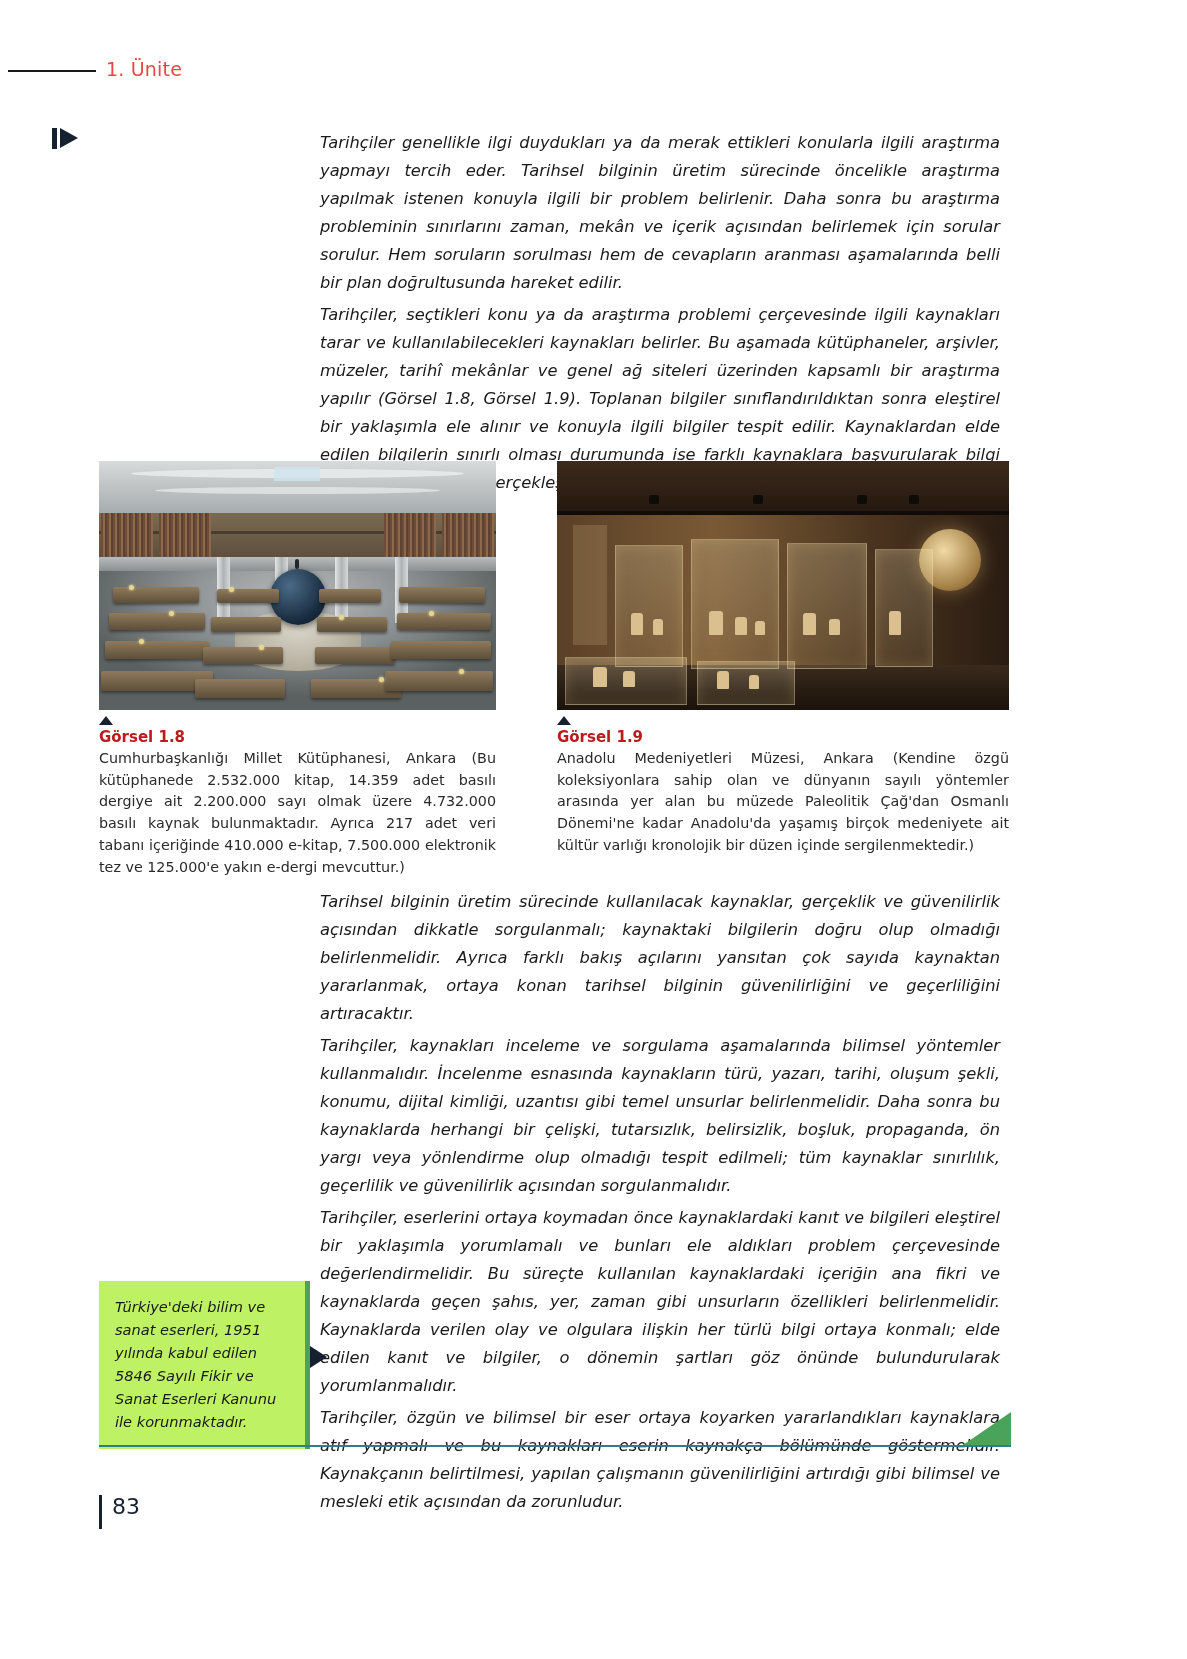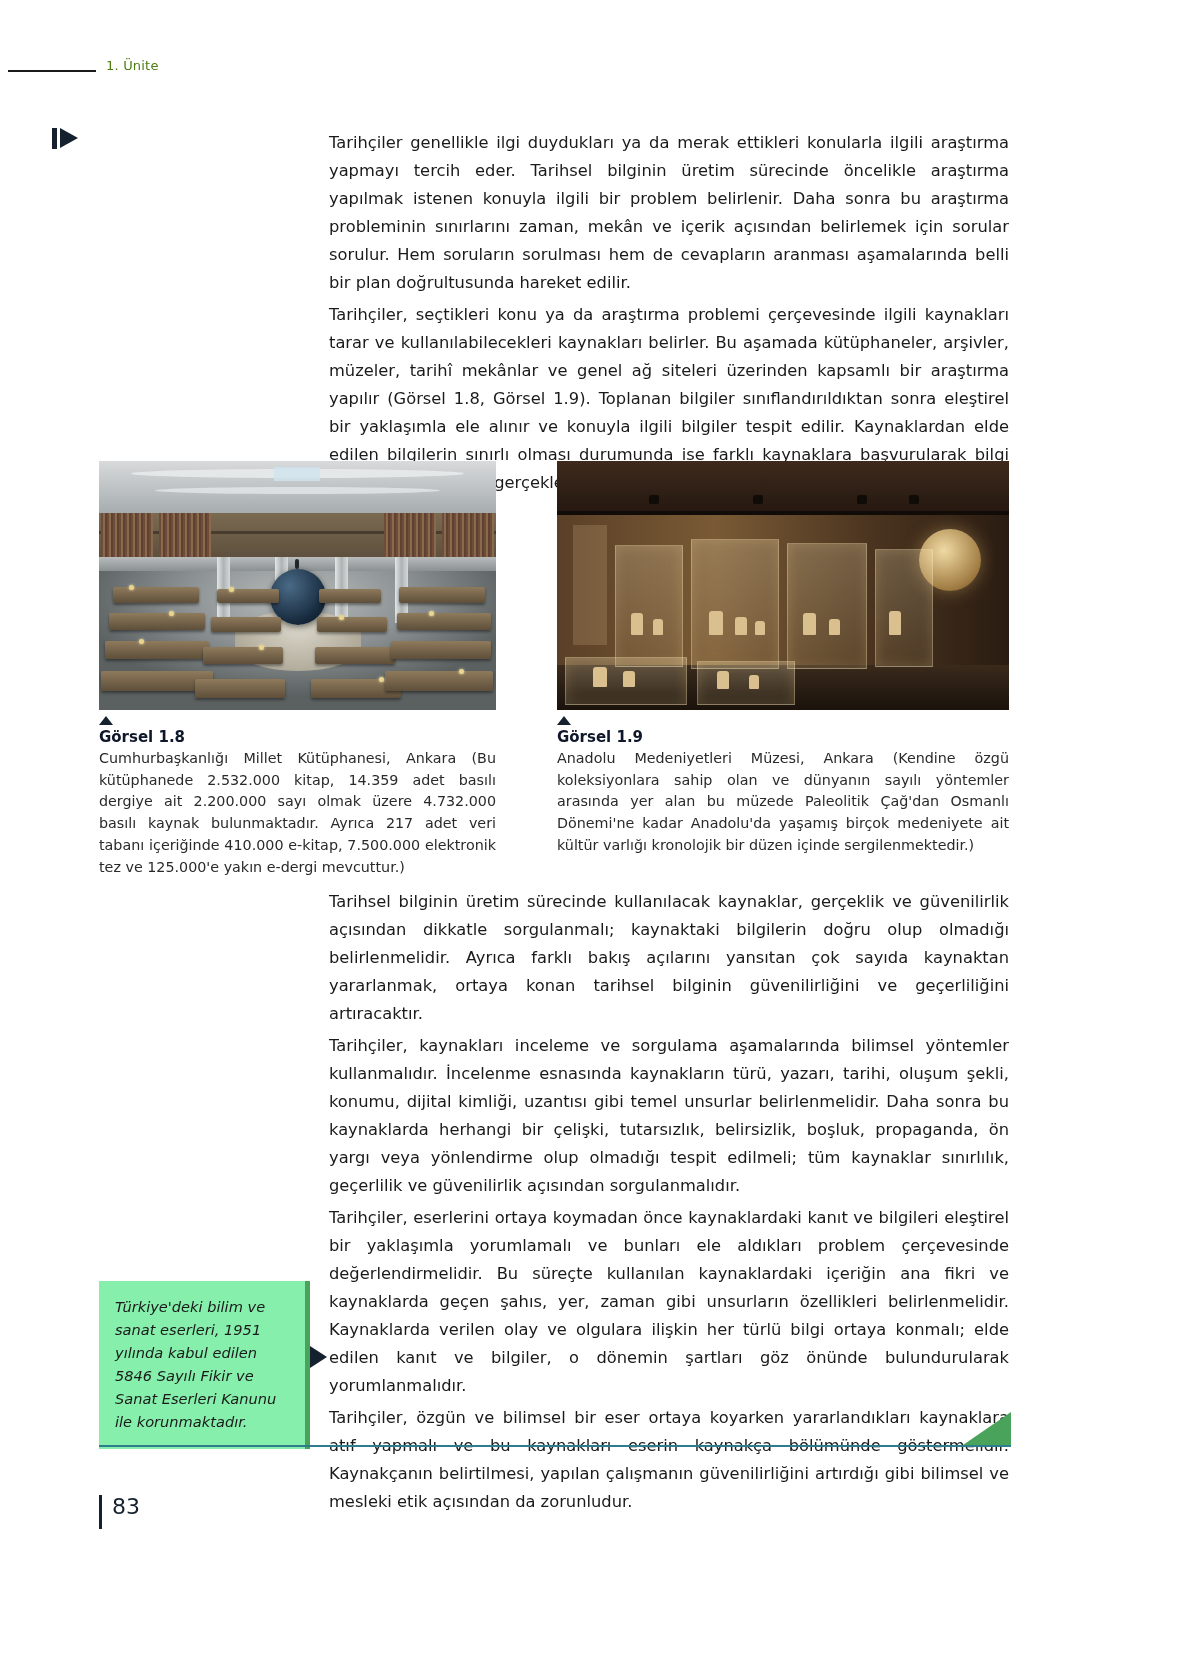--- a/index.html
+++ b/index.html
@@ -33,23 +33,23 @@
     left: 8px;
     top: 12px;
     width: 88px;
     height: 2px;
     background: #1a1a1a;
   }
   .header-title {
     position: absolute;
     left: 106px;
     top: 0;
-    font-size: 13px;
+    font-size: 19px;
     letter-spacing: 0.2px;
-    color: #4d7c0f;
+    color: #ef4444;
   }
 
   
   .arrow-marker {
     position: absolute;
     left: 52px;
     top: 128px;
     width: 30px;
     height: 22px;
   }
@@ -68,22 +68,23 @@
     width: 0;
     height: 0;
     border-top: 10.5px solid transparent;
     border-bottom: 10.5px solid transparent;
     border-left: 18px solid #15212e;
   }
 
   
   .col {
     position: absolute;
-    left: 329px;
+    left: 320px;
     width: 680px;
+    font-style: italic;
   }
   .col p {
     margin: 0 0 4px 0;
     font-size: 16.3px;
     line-height: 1.72;
     text-align: justify;
     text-justify: inter-word;
     color: #1a1a1a;
   }
   #intro-block { top: 129px; }
@@ -110,21 +111,21 @@
     width: 0;
     height: 0;
     border-left: 7px solid transparent;
     border-right: 7px solid transparent;
     border-bottom: 9px solid #15212e;
   }
   .fig-label {
     margin-top: 3px;
     font-size: 15px;
     font-weight: bold;
-    color: #0f172a;
+    color: #b91c1c;
   }
   .fig-caption {
     margin-top: 2px;
     font-size: 14.3px;
     line-height: 1.52;
     text-align: justify;
     color: #2a2a2a;
   }
 
   
@@ -277,21 +278,21 @@
     background: rgba(255,225,170,.16);
   }
 
   
   .callout {
     position: absolute;
     left: 99px;
     top: 1281px;
     width: 211px;
     padding: 14px 16px 16px 16px;
-    background: #86efac;
+    background: #bef264;
     border-right: 5px solid #4aa35a;
     box-sizing: border-box;
   }
   .callout p {
     margin: 0;
     font-size: 14.6px;
     line-height: 1.58;
     font-style: italic;
     color: #1a1a1a;
   }

